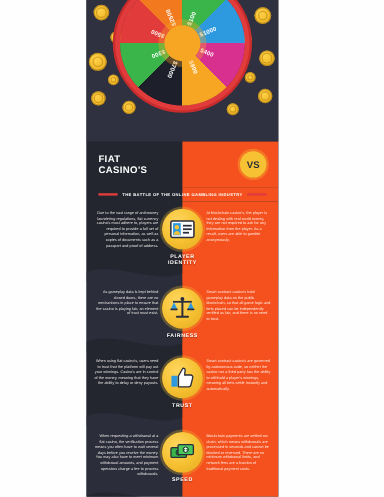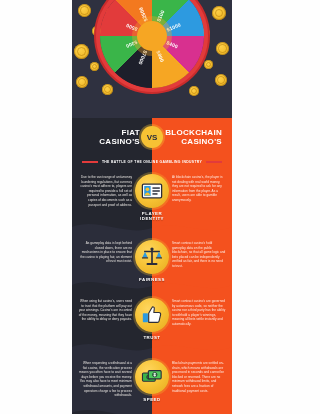--- a/index.html
+++ b/index.html
@@ -63,21 +63,21 @@
 
   
   .titleband{ position:relative; width:100%; height:38px; display:flex; }
   .tb-left{ flex:1; background:#24262f; }
   .tb-right{ flex:1; background:#f4511e; }
   .tb-inner{
     position:absolute; inset:0; display:flex; align-items:center;
     justify-content:space-between; padding:0 10px;
   }
   .tb-text{
-    width:58px; text-align:right; color:#fff; font-weight:bold;
+    width:58px; text-align:left; color:#fff; font-weight:bold;
     font-size:8px; line-height:9px; letter-spacing:.3px;
   }
   .vs-badge{
     width:22px; height:22px; border-radius:50%;
     background:#f6c234; color:#2b2d3a; font-weight:bold; font-size:8px;
     display:flex; align-items:center; justify-content:center; flex:0 0 auto;
     box-shadow:0 0 0 2px rgba(246,194,52,.35);
   }
   .subband{
     position:relative; width:100%; height:12px; display:flex;
@@ -187,21 +187,20 @@
         <div class="wheel-hub"></div>
       </div>
     </div>
 
     <div class="titleband">
       <div class="tb-left"></div>
       <div class="tb-right"></div>
       <div class="tb-inner">
         <div class="tb-text">FIAT CASINO'S</div>
         <div class="vs-badge">VS</div>
-        <div class="tb-text">BLOCKCHAIN CASINO'S</div>
       </div>
     </div>
 
     <div class="subband">
       <div class="sb-left"></div>
       <div class="sb-right"></div>
       <div class="sb-inner">
         <div class="sb-rule"></div>
         <div class="sb-text">THE BATTLE OF THE ONLINE GAMBLING INDUSTRY</div>
         <div class="sb-rule"></div>

